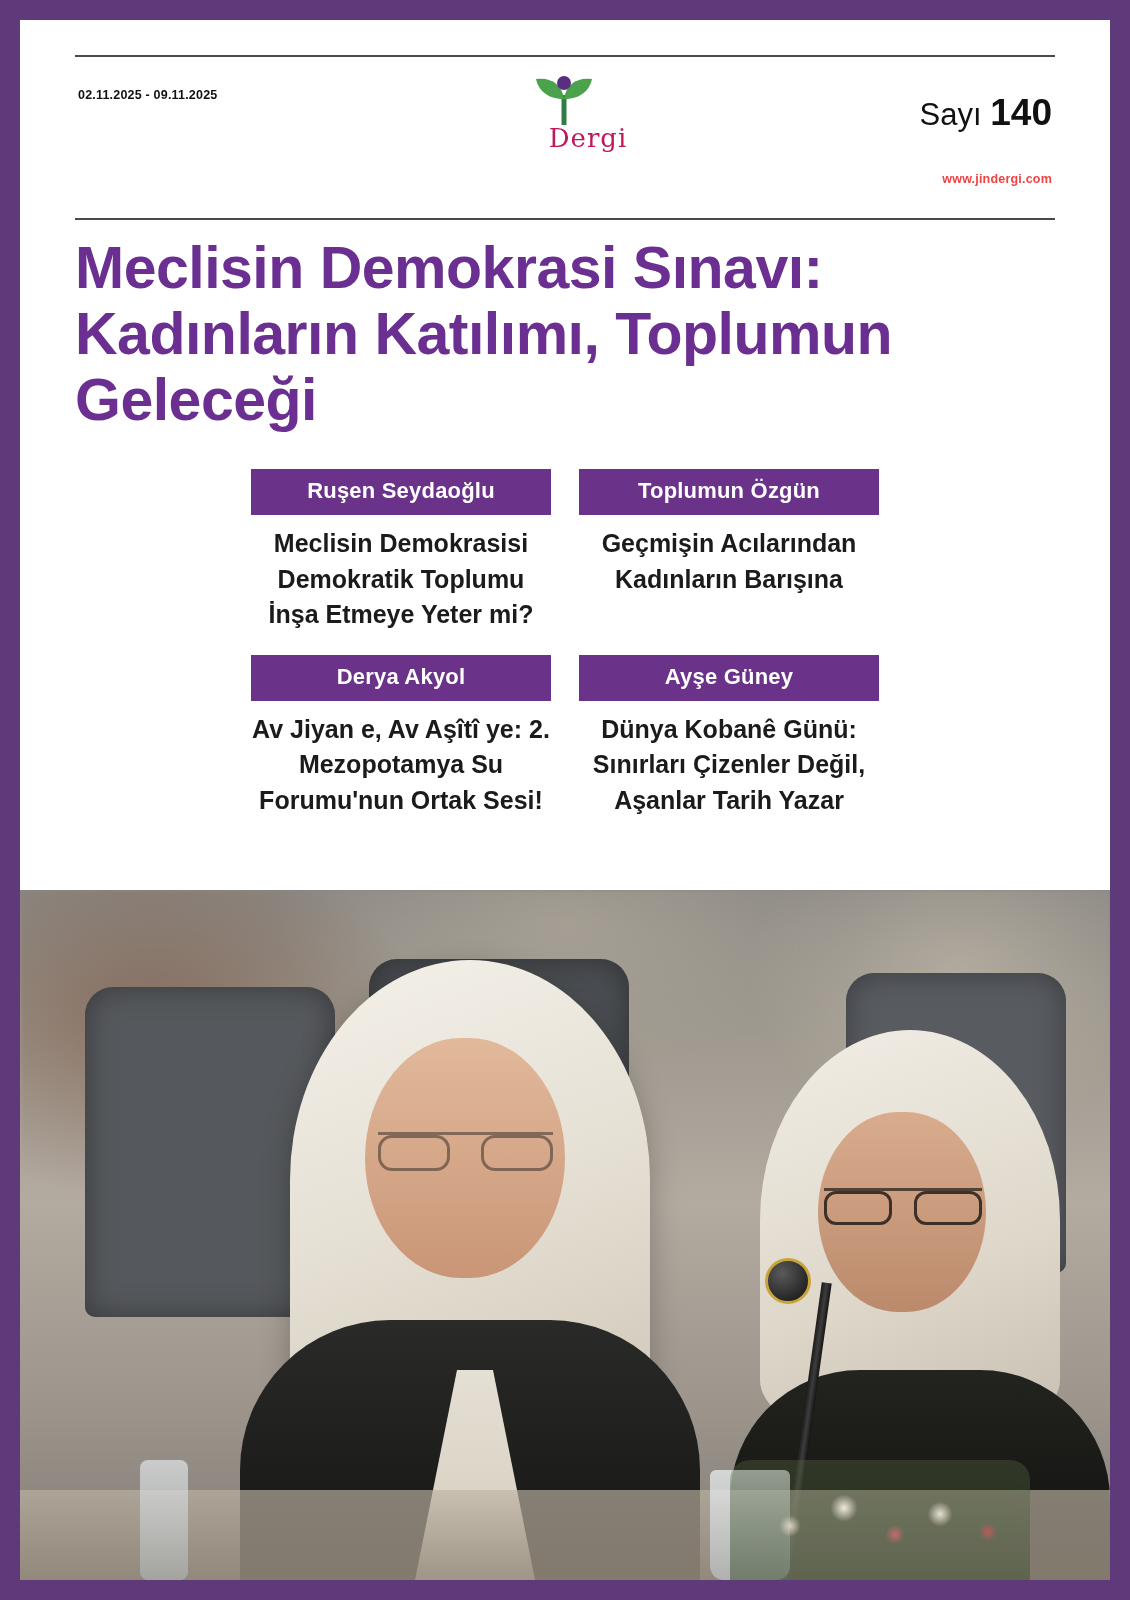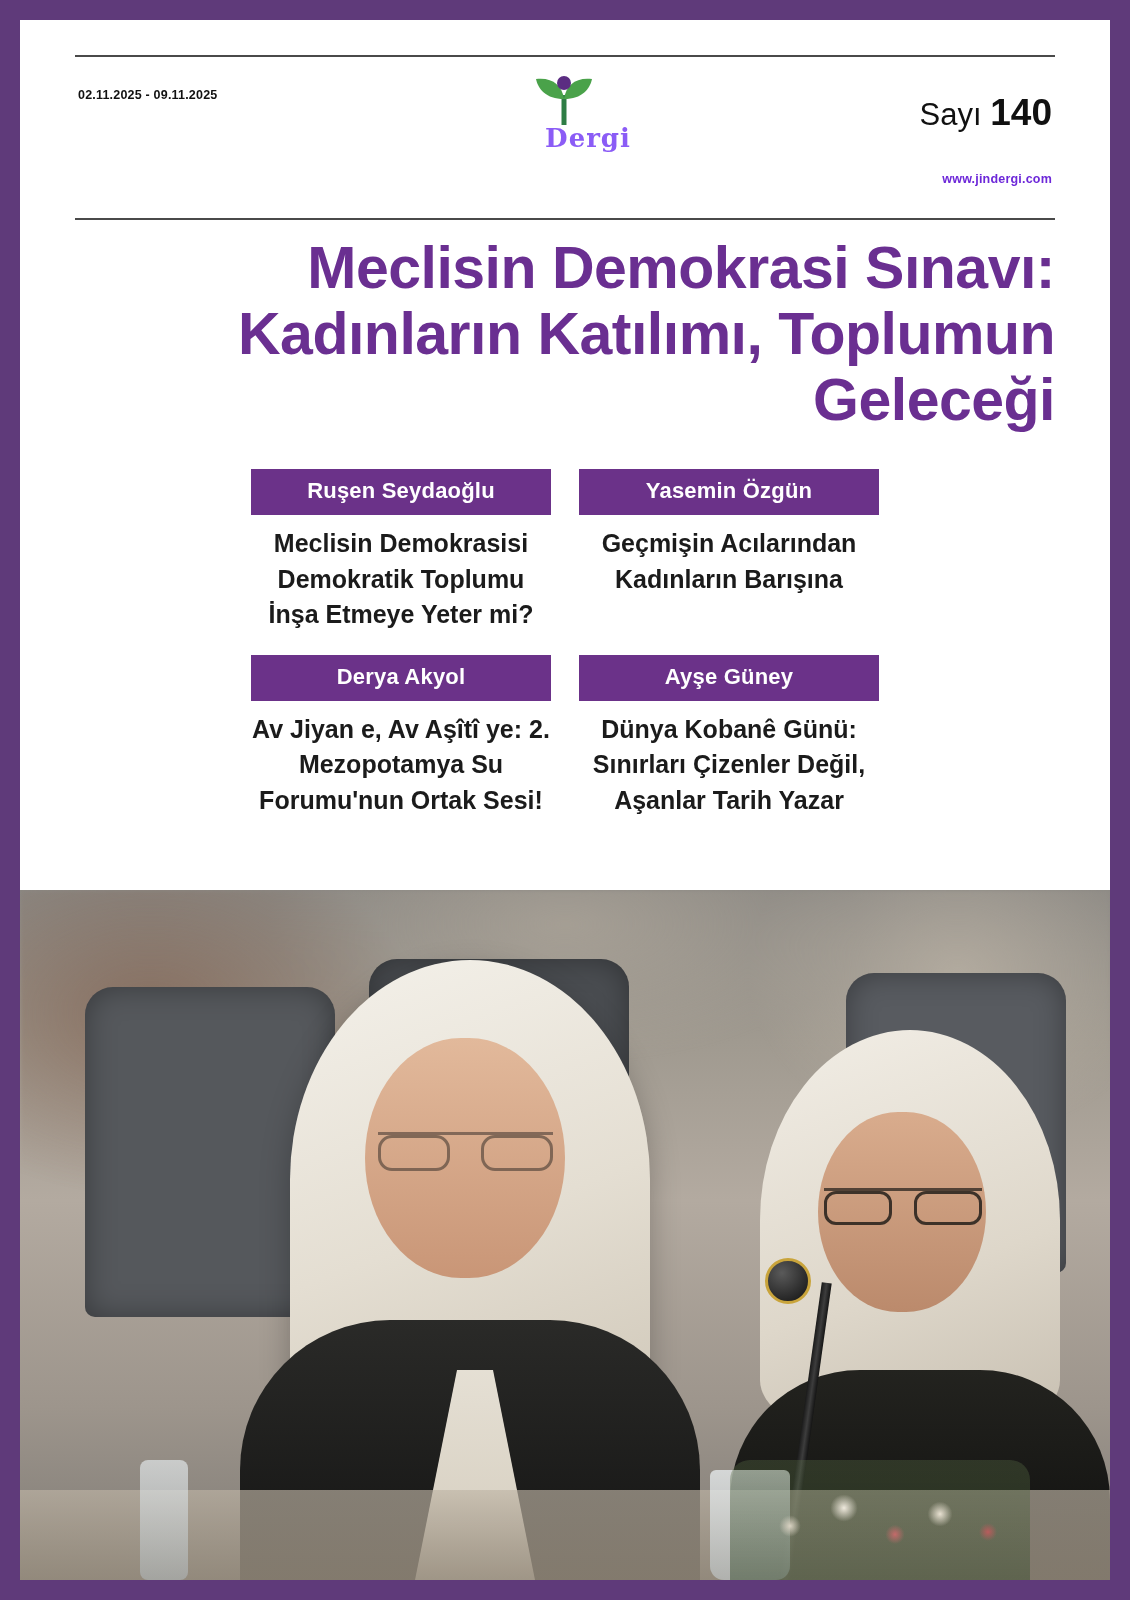--- a/index.html
+++ b/index.html
@@ -58,21 +58,21 @@
     color: #111;
     font-weight: normal;
   }
   .issue-no b { font-weight: bold; font-size: 37px; }
   .website {
     position: absolute;
     right: 58px;
     top: 152px;
     font-size: 12.5px;
     font-weight: bold;
-    color: #6d28d9;
+    color: #ef4444;
     letter-spacing: 0.2px;
   }
 
   .logo {
     position: absolute;
     left: 50%;
     top: 55px;
     transform: translateX(-50%);
     width: 240px;
     text-align: center;
@@ -83,31 +83,30 @@
     font-size: 62px;
     font-style: italic;
     font-weight: bold;
     color: #5b2d82;
     line-height: 0.82;
     letter-spacing: -1px;
   }
   .logo .dergi {
     font-family: "DejaVu Serif", serif;
     font-size: 26px;
-    color: #8b5cf6;
+    color: #be185d;
     letter-spacing: 1px;
     margin-top: -4px;
     padding-left: 46px;
-    font-weight: bold;
   }
 
   
   .headline {
     margin: 24px 55px 0 55px;
-    text-align: right;
+    text-align: left;
     font-size: 59px;
     line-height: 1.12;
     font-weight: bold;
     color: #6a2f91;
     letter-spacing: -0.5px;
   }
 
   
   .teasers {
     margin-top: 36px;
@@ -303,21 +302,21 @@
 
     <h1 class="headline">Meclisin Demokrasi Sınavı: Kadınların Katılımı, Toplumun Geleceği</h1>
 
     <div class="teasers">
       <div class="trow">
         <div class="teaser">
           <div class="tname">Ruşen Seydaoğlu</div>
           <div class="ttitle">Meclisin Demokrasisi Demokratik Toplumu İnşa Etmeye Yeter mi?</div>
         </div>
         <div class="teaser">
-          <div class="tname">Yasemin Özgün</div>
+          <div class="tname">Toplumun Özgün</div>
           <div class="ttitle">Geçmişin Acılarından Kadınların Barışına</div>
         </div>
       </div>
       <div class="trow">
         <div class="teaser">
           <div class="tname">Derya Akyol</div>
           <div class="ttitle">Av Jiyan e, Av Aşîtî ye: 2. Mezopotamya Su Forumu'nun Ortak Sesi!</div>
         </div>
         <div class="teaser">
           <div class="tname">Ayşe Güney</div>

